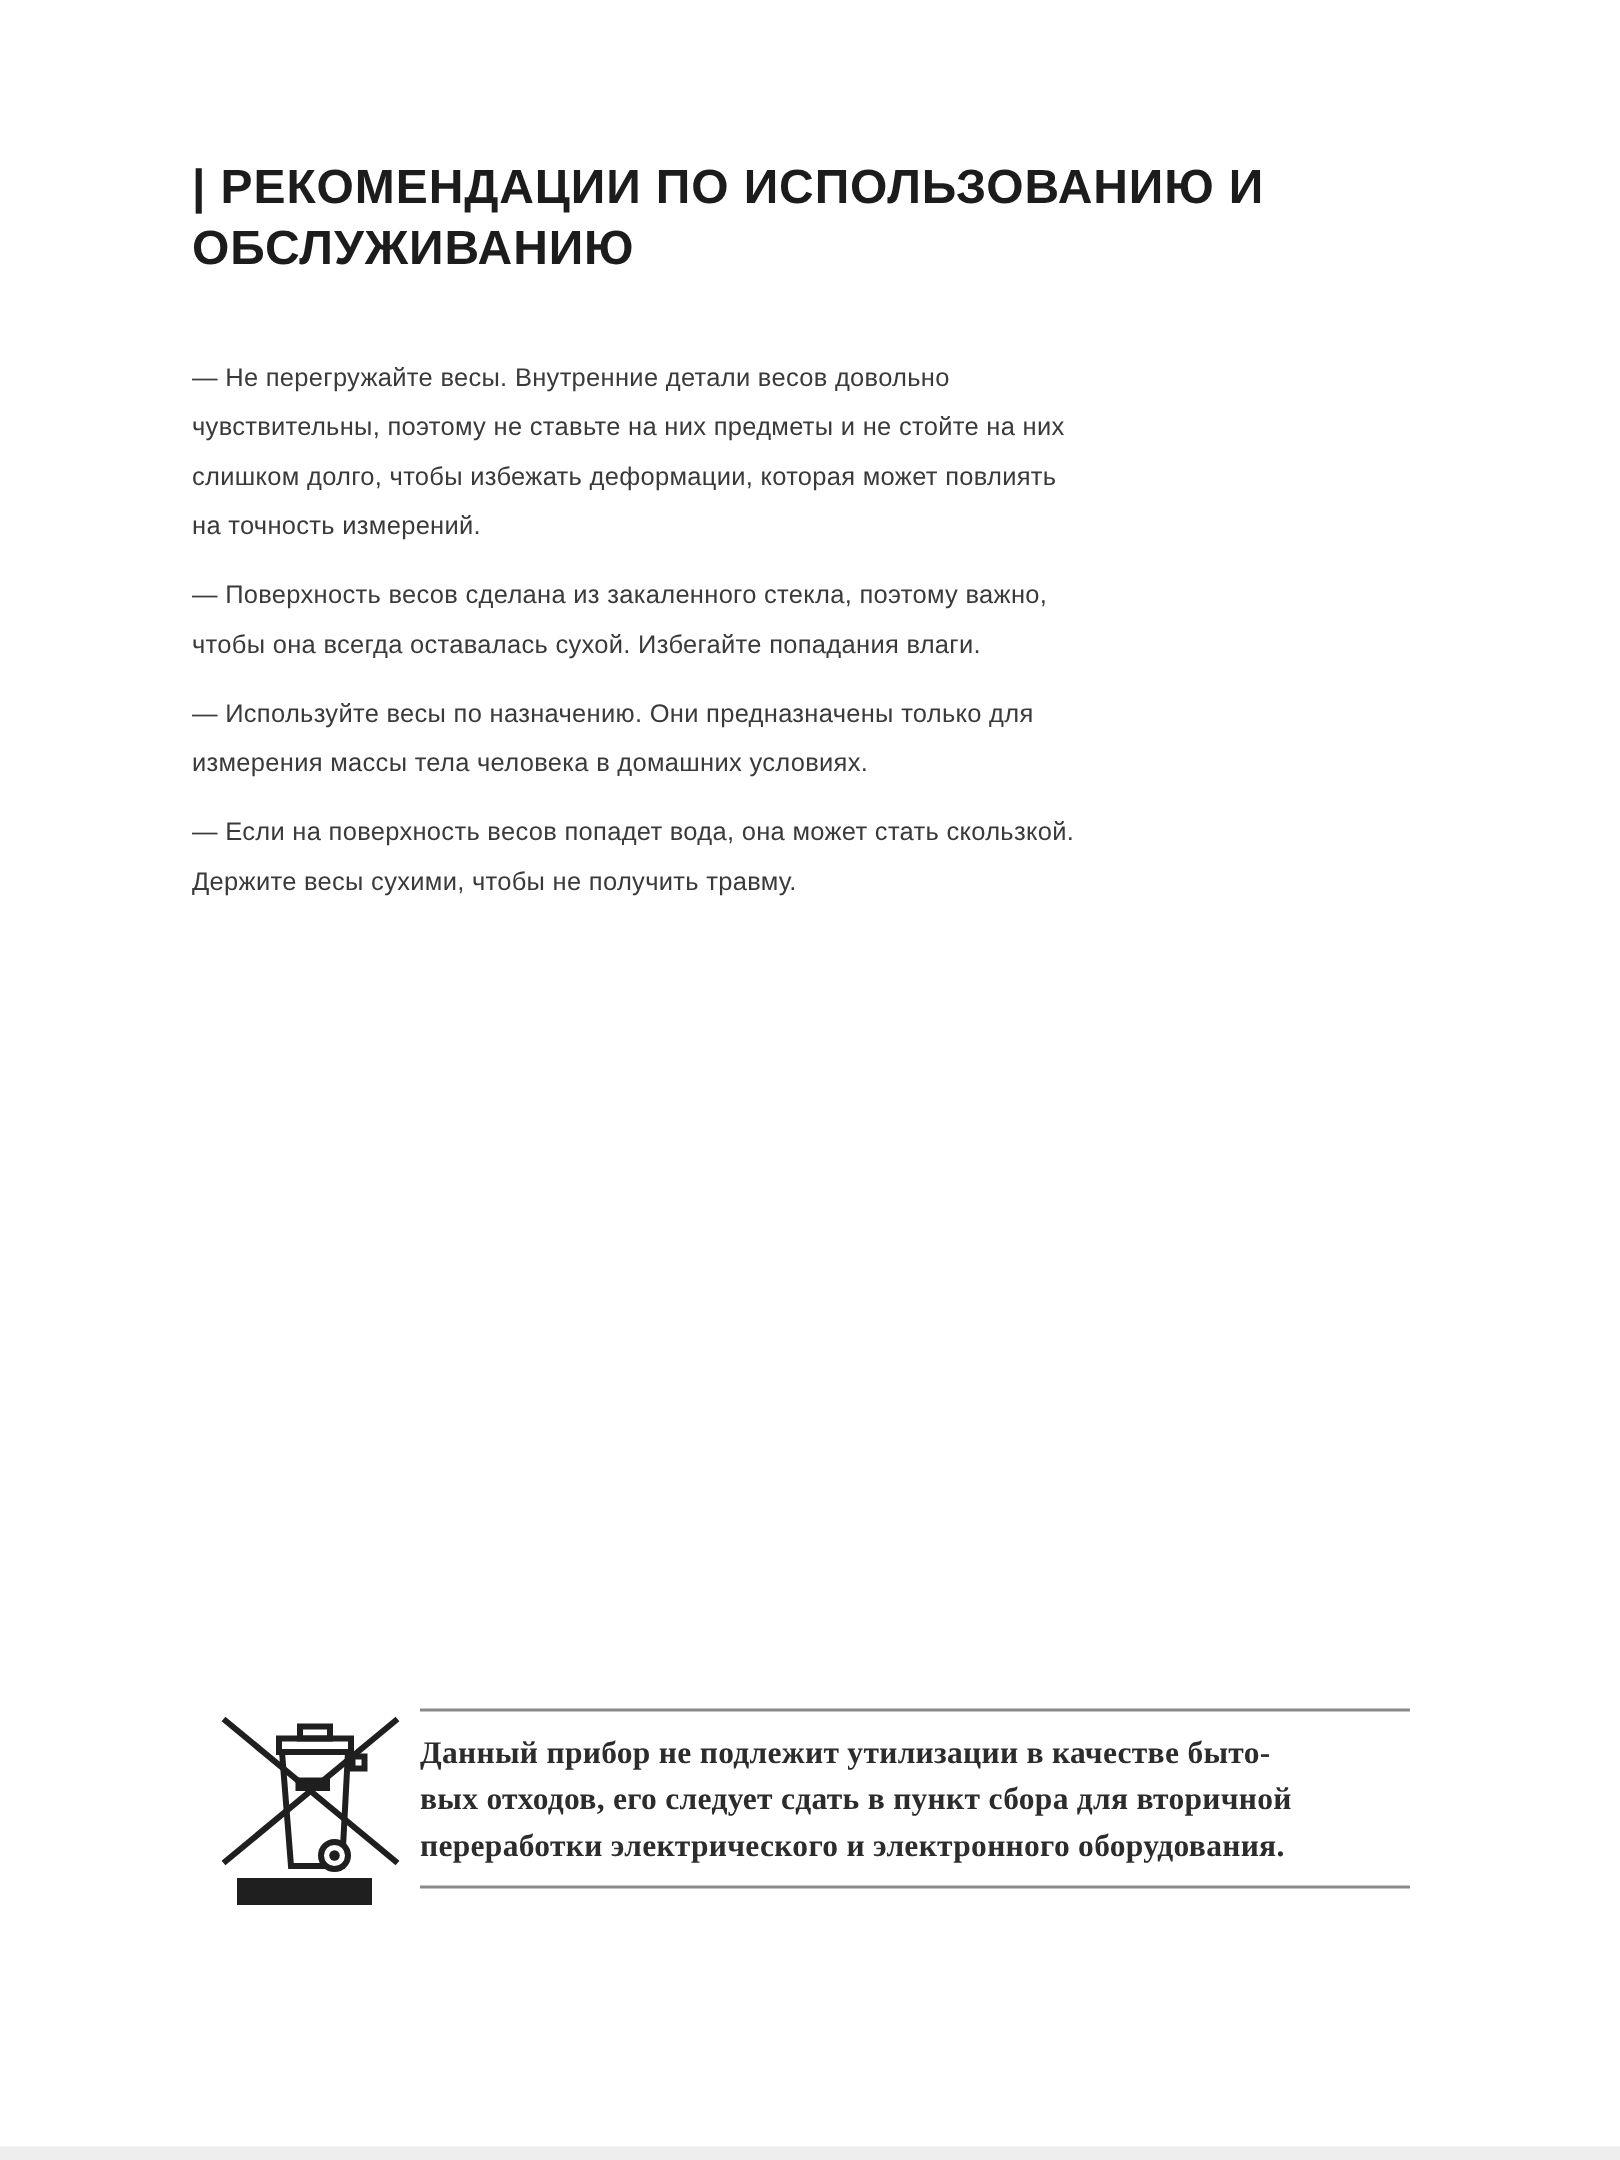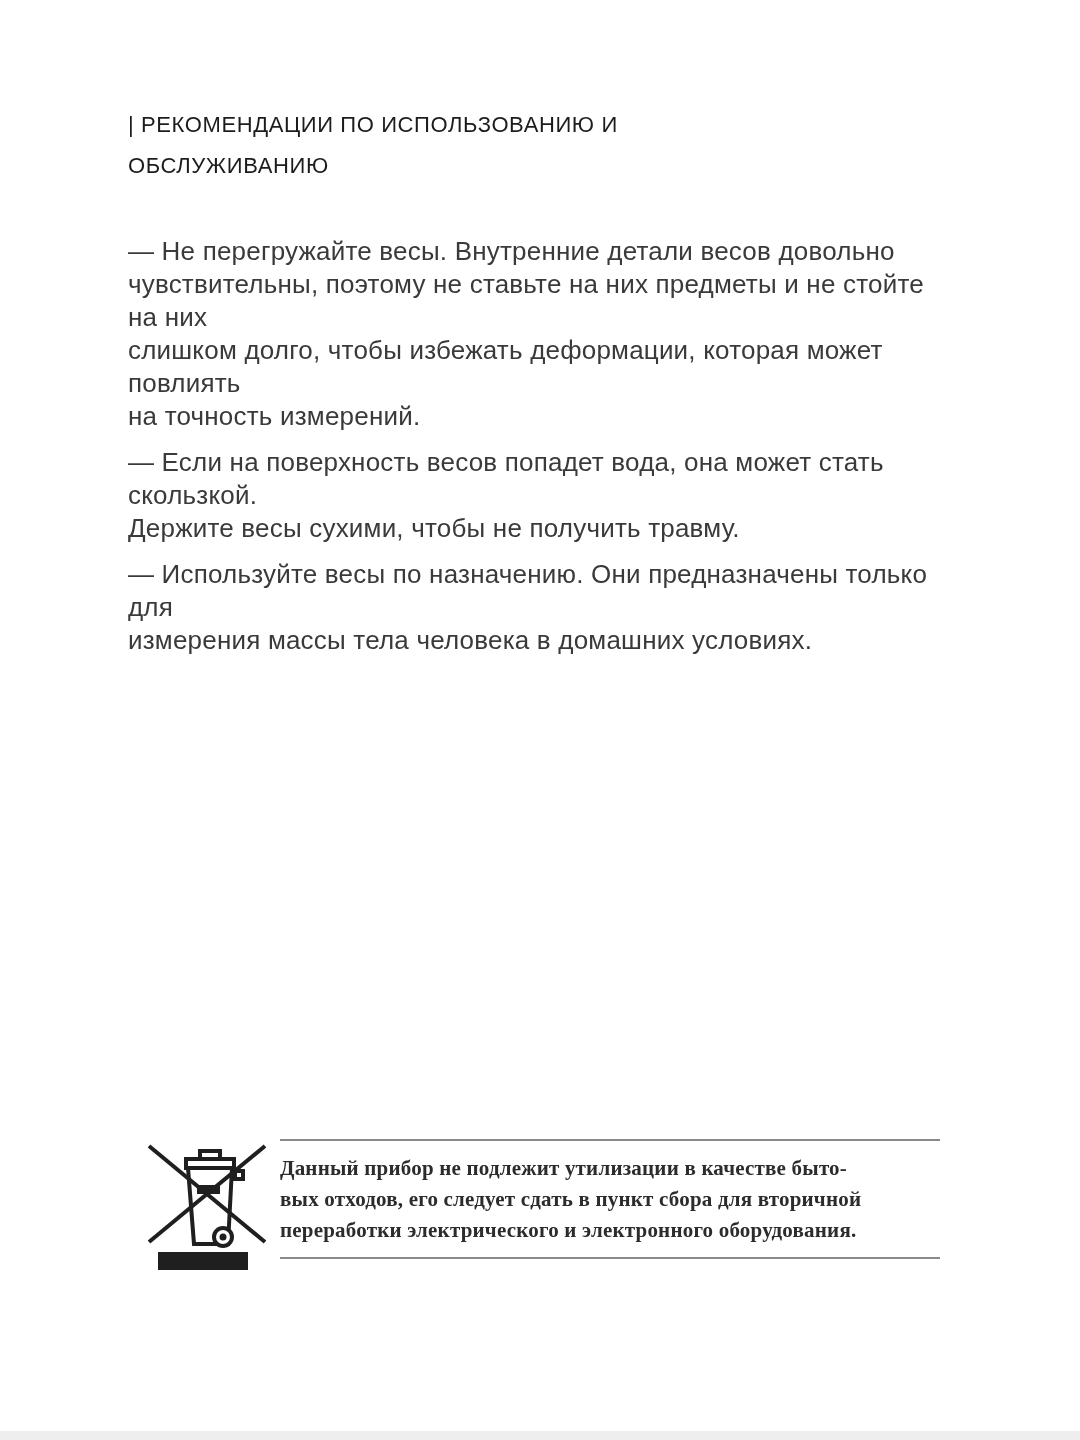--- a/index.html
+++ b/index.html
@@ -23,30 +23,30 @@
   }
 
   .content {
     position: absolute;
     left: 128px;
     top: 104px;
     width: 830px;
   }
 
   .doc-title {
-    font-size: 22px;
-    font-weight: 400;
+    font-size: 32px;
+    font-weight: 700;
     letter-spacing: 0.6px;
     line-height: 41px;
     color: var(--color-heading);
     margin-bottom: 49px;
   }
 
   .doc-paragraph {
-    font-size: 26px;
+    font-size: 17px;
     line-height: 33px;
     color: var(--color-body);
     margin-bottom: 13px;
     letter-spacing: 0.2px;
   }
 
   .disposal {
     position: absolute;
     left: 128px;
     top: 1134px;
@@ -92,25 +92,26 @@
 
 <div class="page">
 
   <div class="content">
 
     <h1 class="doc-title">| РЕКОМЕНДАЦИИ ПО ИСПОЛЬЗОВАНИЮ И<br>ОБСЛУЖИВАНИЮ</h1>
 
     <p class="doc-paragraph">— Не перегружайте весы. Внутренние детали весов довольно<br>чувствительны, поэтому не ставьте на них предметы и не стойте на них<br>слишком долго, чтобы избежать деформации, которая может повлиять<br>на точность измерений.</p>
 
 
+    <p class="doc-paragraph">— Поверхность весов сделана из закаленного стекла, поэтому важно,<br>чтобы она всегда оставалась сухой. Избегайте попадания влаги.</p>
 
 
+    <p class="doc-paragraph">— Используйте весы по назначению. Они предназначены только для<br>измерения массы тела человека в домашних условиях.</p>
+
     <p class="doc-paragraph">— Если на поверхность весов попадет вода, она может стать скользкой.<br>Держите весы сухими, чтобы не получить травму.</p>
-
-    <p class="doc-paragraph">— Используйте весы по назначению. Они предназначены только для<br>измерения массы тела человека в домашних условиях.</p>
 
   </div>
 
   <div class="disposal">
 
     <div class="weee-box">
       <svg width="130" height="132" viewBox="0 0 130 132" xmlns="http://www.w3.org/2000/svg" aria-hidden="true">
         <g stroke="#1f1f1f" stroke-width="4" fill="none">
 
           <line x1="7" y1="8" x2="123" y2="104"></line>

